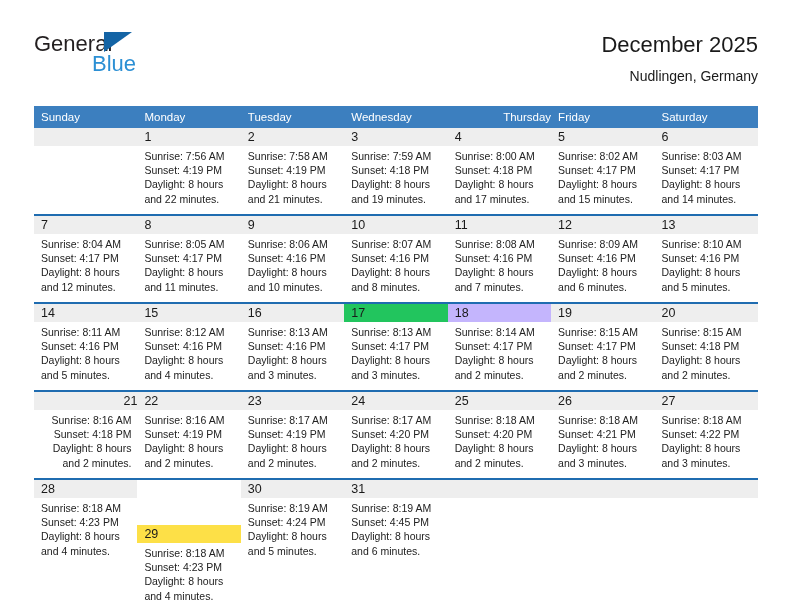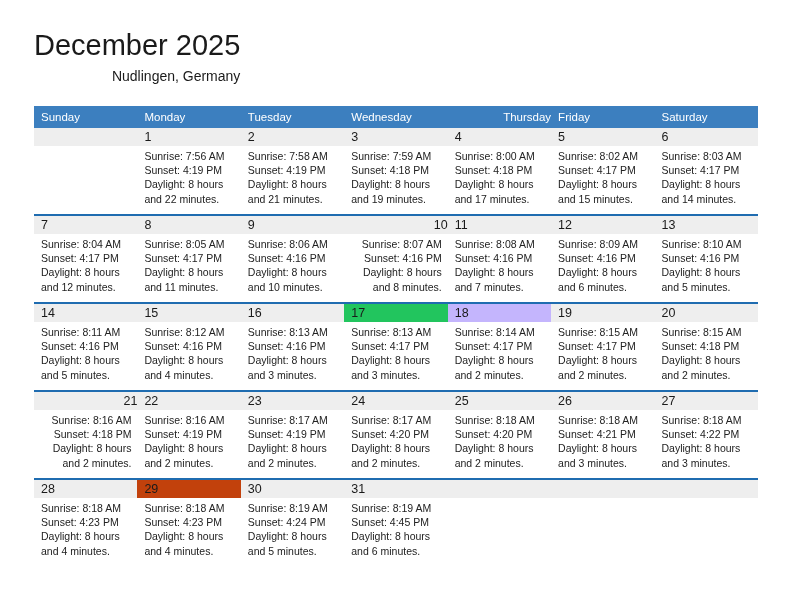--- a/index.html
+++ b/index.html
@@ -60,21 +60,21 @@
     font-size: 22px;
     line-height: 24px;
     color: #2b8fd4;
   }
 
   .titles {
     text-align: right;
     padding-top: 0px;
   }
   .cal-title {
-    font-size: 29px;
+    font-size: 22px;
     line-height: 34px;
     color: #1a1a1a;
     font-weight: normal;
     margin: 0;
     white-space: nowrap;
   }
   .cal-subtitle {
     font-size: 14px;
     line-height: 20px;
     color: #1a1a1a;
@@ -134,20 +134,25 @@
     white-space: nowrap;
   }
 </style>
 </head>
 <body>
 
 <div class="page">
 
   <div class="header">
 
+    <div class="brand">
+      <span class="brand-line1">General</span>
+      <span class="brand-tri" style="border-left-color: rgb(20, 100, 165);"></span>
+      <span class="brand-line2" style="color: rgb(43, 143, 212);">Blue</span>
+    </div>
 
     <div class="titles">
       <h1 class="cal-title">December 2025</h1>
       <p class="cal-subtitle">Nudlingen, Germany</p>
     </div>
 
   </div>
 
   <table class="calendar">
     <thead>
@@ -268,21 +273,21 @@
             <div class="daycell">
               <div class="daynum-band" style="background: rgb(238, 238, 238);">9</div>
               <div class="details">
                 <div>Sunrise: 8:06 AM</div>
                 <div>Sunset: 4:16 PM</div>
                 <div>Daylight: 8 hours</div>
                 <div>and 10 minutes.</div>
               </div>
             </div>
           </td>
-          <td style="border-top-color: rgb(31, 108, 176); text-align: right;">
+          <td style="border-top-color: rgb(31, 108, 176);">
             <div class="daycell">
               <div class="daynum-band" style="background: rgb(238, 238, 238);">10</div>
               <div class="details">
                 <div>Sunrise: 8:07 AM</div>
                 <div>Sunset: 4:16 PM</div>
                 <div>Daylight: 8 hours</div>
                 <div>and 8 minutes.</div>
               </div>
             </div>
           </td>
@@ -485,21 +490,21 @@
               <div class="details">
                 <div>Sunrise: 8:18 AM</div>
                 <div>Sunset: 4:23 PM</div>
                 <div>Daylight: 8 hours</div>
                 <div>and 4 minutes.</div>
               </div>
             </div>
           </td>
           <td style="border-top-color: rgb(31, 108, 176);">
             <div class="daycell">
-              <div class="daynum-band" style="background: #c2410c;">29</div>
+              <div class="daynum-band" style="background: #fde047; margin-top: 45px;">29</div>
               <div class="details">
                 <div>Sunrise: 8:18 AM</div>
                 <div>Sunset: 4:23 PM</div>
                 <div>Daylight: 8 hours</div>
                 <div>and 4 minutes.</div>
               </div>
             </div>
           </td>
           <td style="border-top-color: rgb(31, 108, 176);">
             <div class="daycell">

